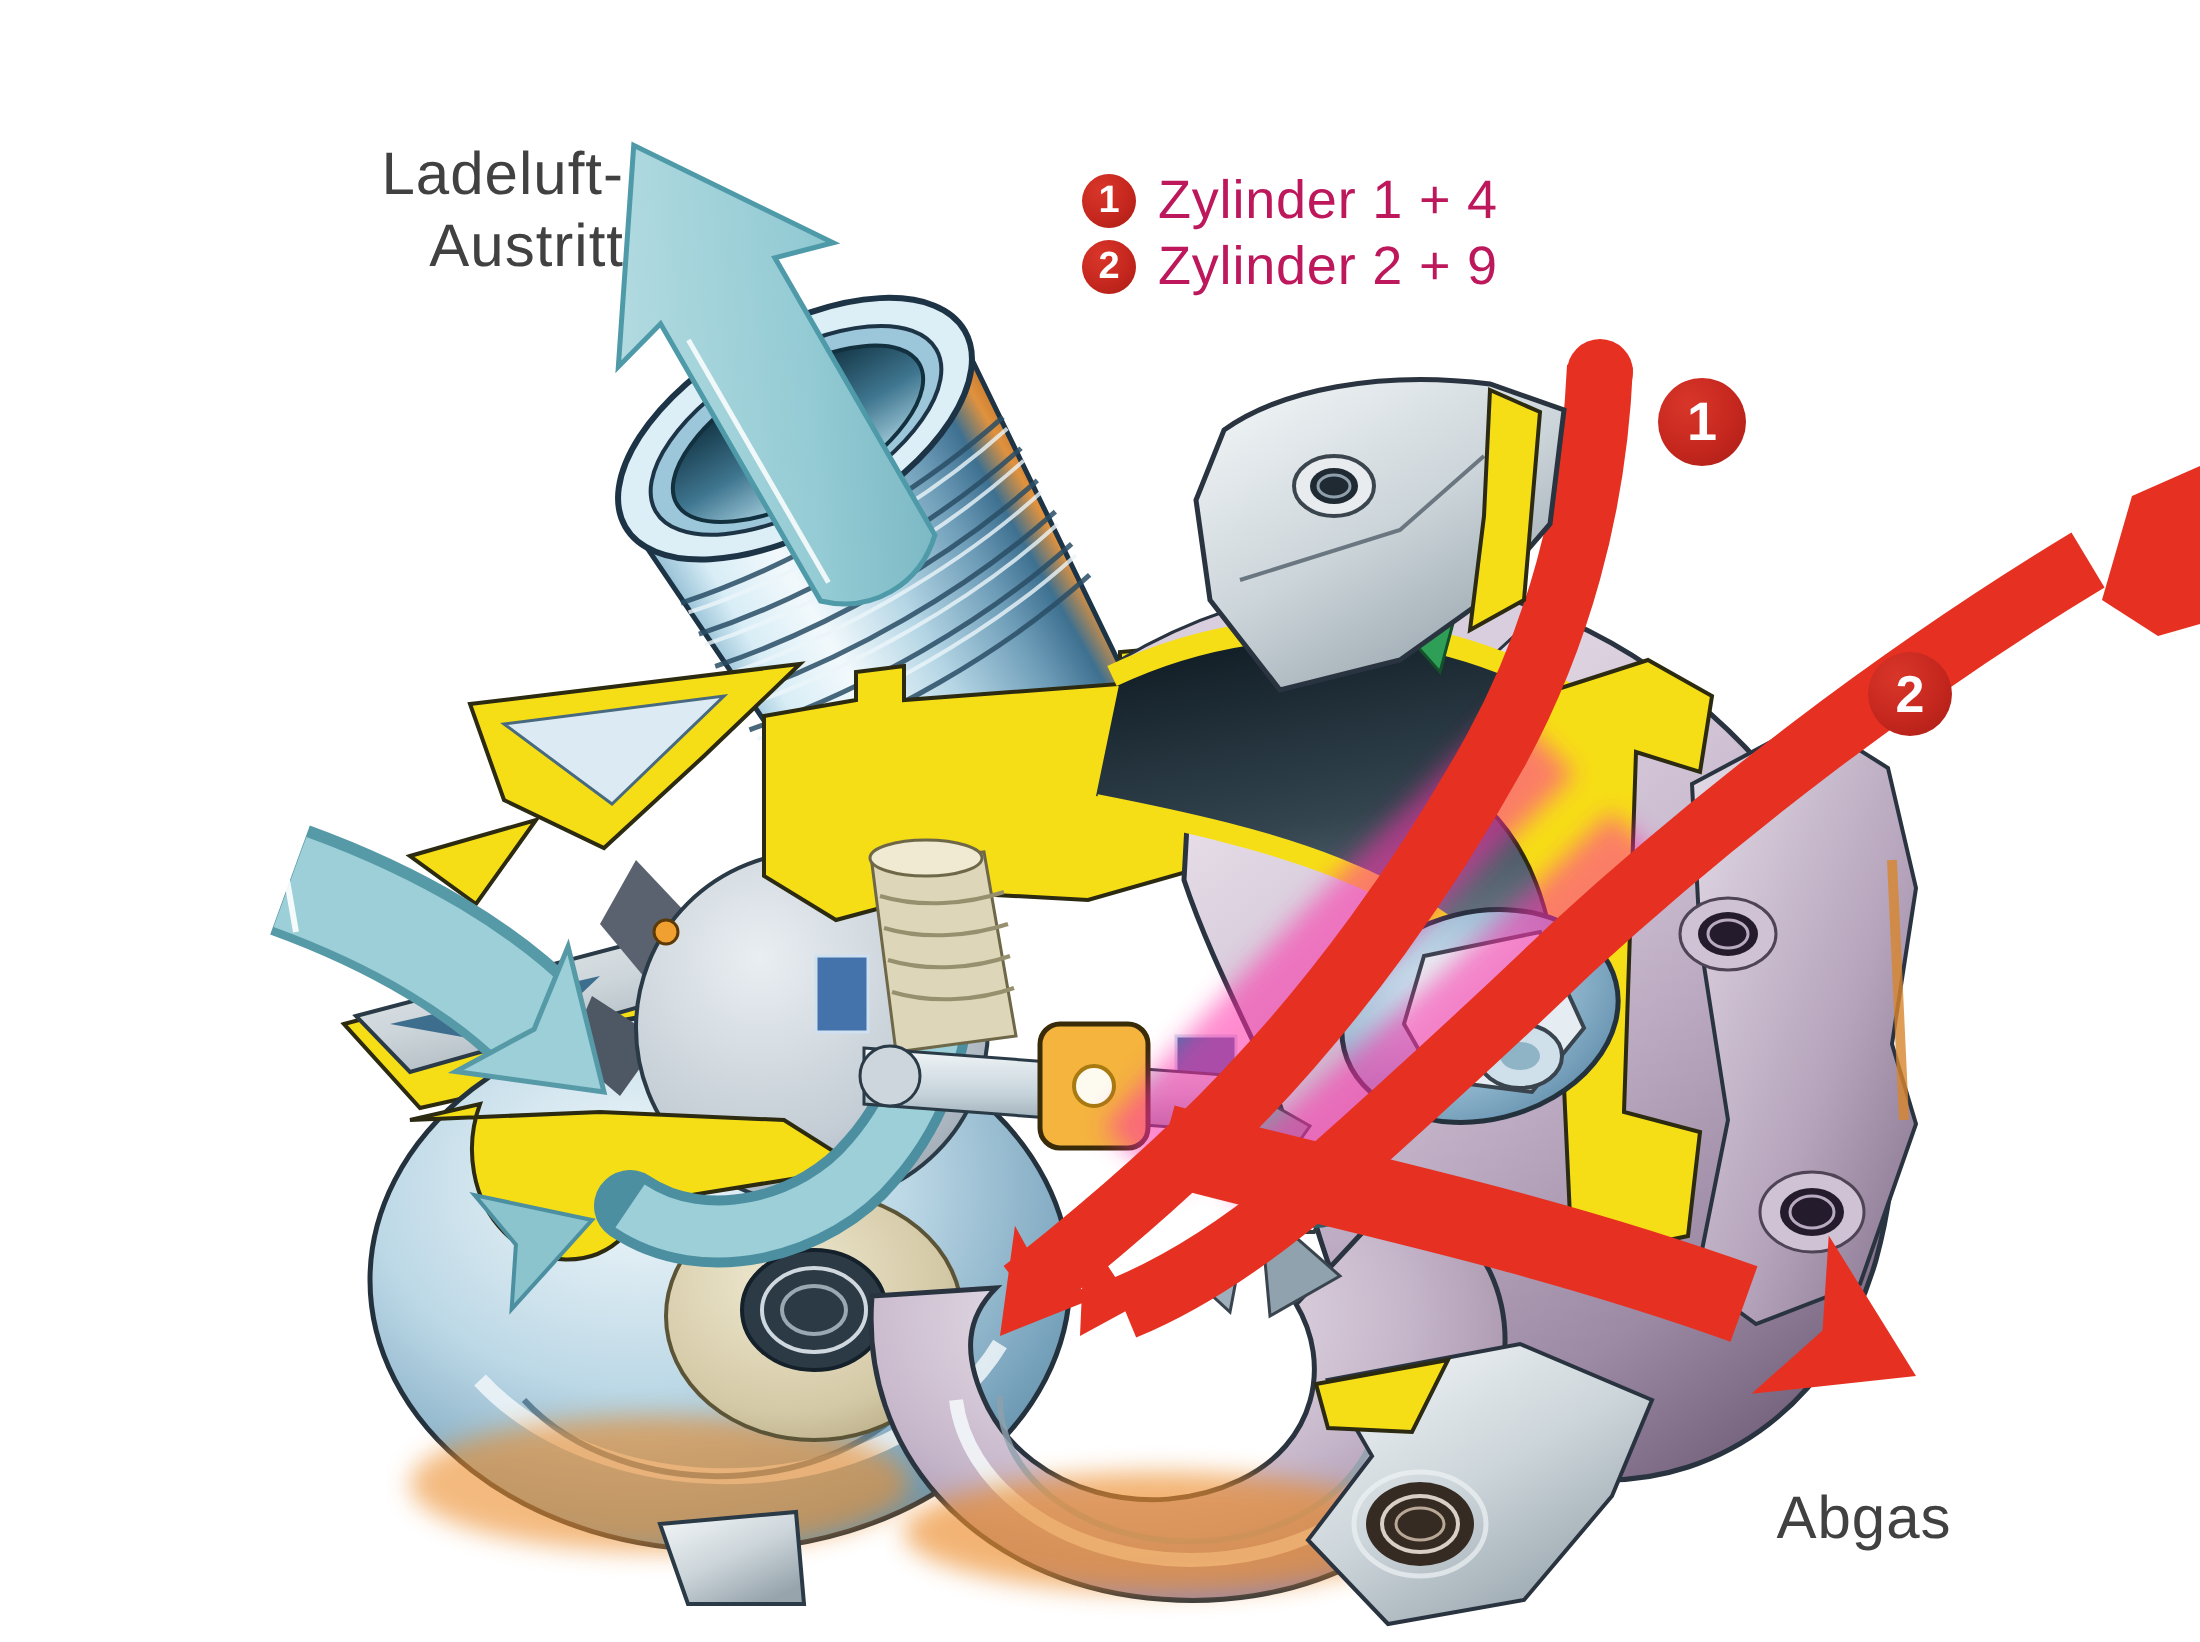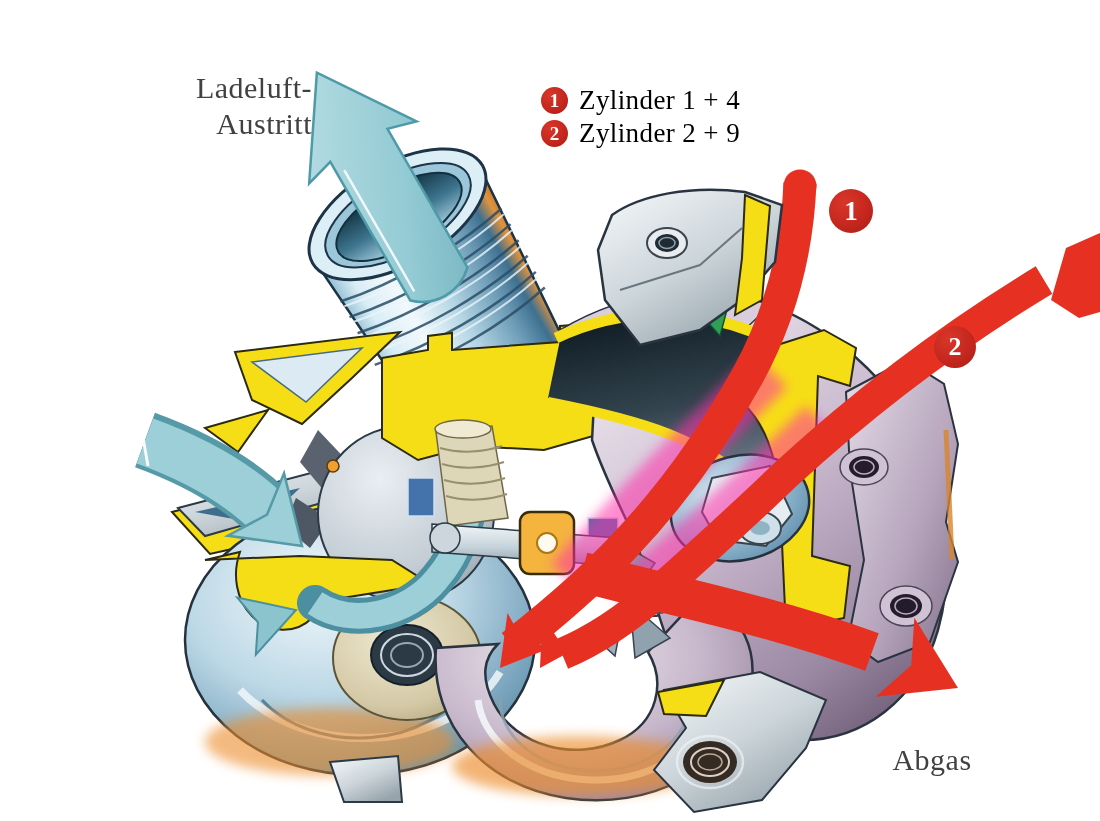--- a/index.html
+++ b/index.html
@@ -1,35 +1,35 @@
 <!DOCTYPE html>
 <html><head>
 <meta charset="utf-8">
 <style>
   html,body{margin:0;padding:0;background:#fff;}
   .stage{
     position:relative;width:1100px;height:821px;background:#ffffff;
-    overflow:hidden;font-family:Liberation Serif, serif;
+    overflow:hidden;font-family:Liberation Sans, sans-serif;
   }
   .stage svg{position:absolute;left:0;top:0;}
   .label{
     position:absolute;color:#414141;font-size:30px;line-height:36px;
     letter-spacing:0.5px;
   }
   .label-charge{left:138px;top:70px;width:174px;text-align:right;}
   .label-abgas{left:858px;top:722px;width:148px;text-align:center;margin-top:20px;}
   .legend{position:absolute;left:541px;top:84px;}
   .legend-row{display:flex;align-items:center;height:33px;gap:11px;}
   .badge{
     border-radius:50%;color:#fff;display:flex;align-items:center;justify-content:center;
     background:radial-gradient(circle at 35% 30%, #d9362a 0%, #c5271e 55%, #a81d15 100%);
     font-weight:bold;
   }
   .badge-small{width:27px;height:27px;font-size:19px;}
-  .legend-text{color:#000000;font-size:27px;letter-spacing:0.4px;}
+  .legend-text{color:#be185d;font-size:27px;letter-spacing:0.4px;}
   .badge-float{position:absolute;}
   .badge-1{left:829px;top:189px;width:44px;height:44px;font-size:27px;}
   .badge-2{left:934px;top:326px;width:42px;height:42px;font-size:26px;}
 </style>
 </head>
 <body>
 
 <div class="stage">
 
 <svg width="1100" height="821" viewBox="0 0 1100 821">

